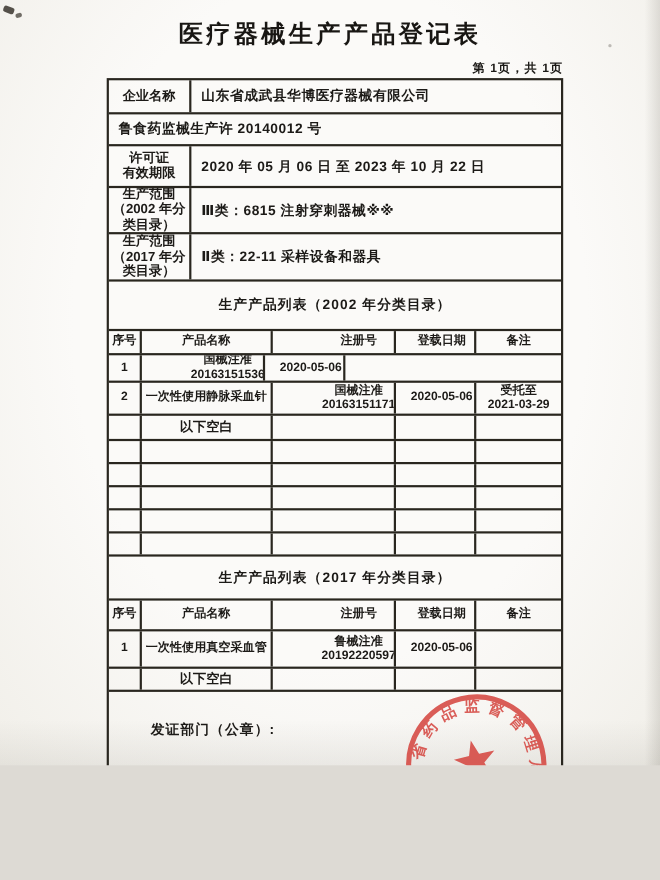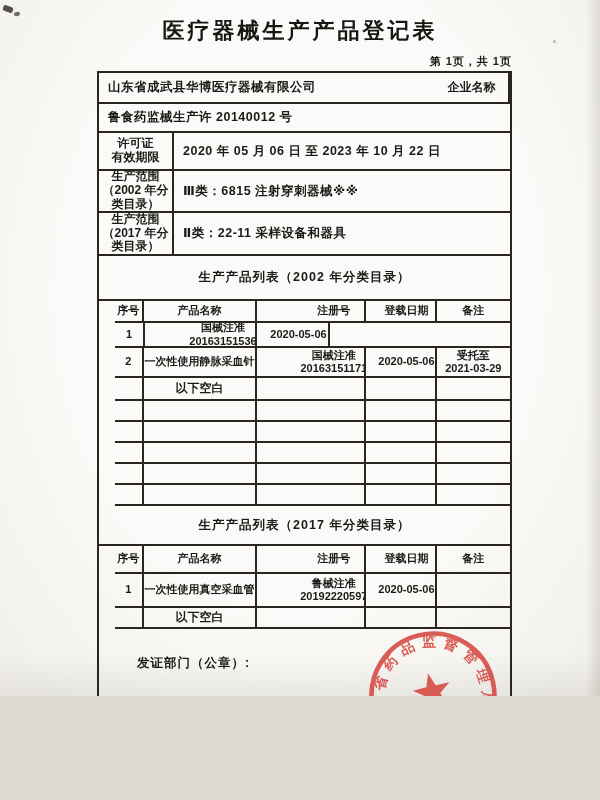--- a/index.html
+++ b/index.html
@@ -43,21 +43,21 @@
         text-align:center;line-height:1.15;overflow:hidden;}
   .vline{border-right:2px solid #29261f;}
   
   .ilabel{width:75px;font-size:12px;}
   .ivalue{flex:1;justify-content:flex-start;text-align:left;padding-left:9px;font-size:12.5px;letter-spacing:.5px;}
   
   .sec-title{display:flex;align-items:center;justify-content:center;
     border-bottom:2px solid #29261f;font-size:12.5px;letter-spacing:1px;}
   
   .c1{width:30px;} .c2{width:119px;} .c3{width:112px;padding-left:46px;} .c4{width:73px;padding-left:12px;} .c5{width:77px;border-right:none;}
-  .pt{font-size:11px;margin-left:16px;}
+  .pt{font-size:11px;}
   .pt .cell{line-height:1.2;}
   
   .footer-cell{position:relative;height:107px;}
   .issuer{position:absolute;left:38px;top:26px;font-size:12.5px;letter-spacing:1px;}
   .issue-date{position:absolute;left:262px;top:66px;font-size:12.5px;letter-spacing:1px;z-index:3;}
   .seal-wrap{
     position:absolute;left:268px;top:0px;width:132px;height:132px;
     transform:rotate(-13deg);opacity:.86;z-index:2;pointer-events:none;
   }
   .seal-wrap svg{width:100%;height:100%;}
@@ -72,22 +72,22 @@
 <body>
 
 <div id="page">
 
   <div class="doc-title">医疗器械生产产品登记表</div>
   <div class="page-indicator">第 1页，共 1页</div>
 
   <div class="doc-table">
 
     <div class="row" style="height:29px">
+      <div class="cell vline ilabel preline">企业名称</div>
       <div class="cell ivalue">山东省成武县华博医疗器械有限公司</div>
-      <div class="cell vline ilabel preline">企业名称</div>
     </div>
     <div class="row" style="height:27px">
       <div class="cell ivalue">鲁食药监械生产许 20140012 号</div>
     </div>
     <div class="row" style="height:36px">
       <div class="cell vline ilabel preline">许可证
 有效期限</div>
       <div class="cell ivalue">2020 年 05 月 06 日  至 2023 年 10 月 22 日</div>
     </div>
     <div class="row" style="height:40px">

